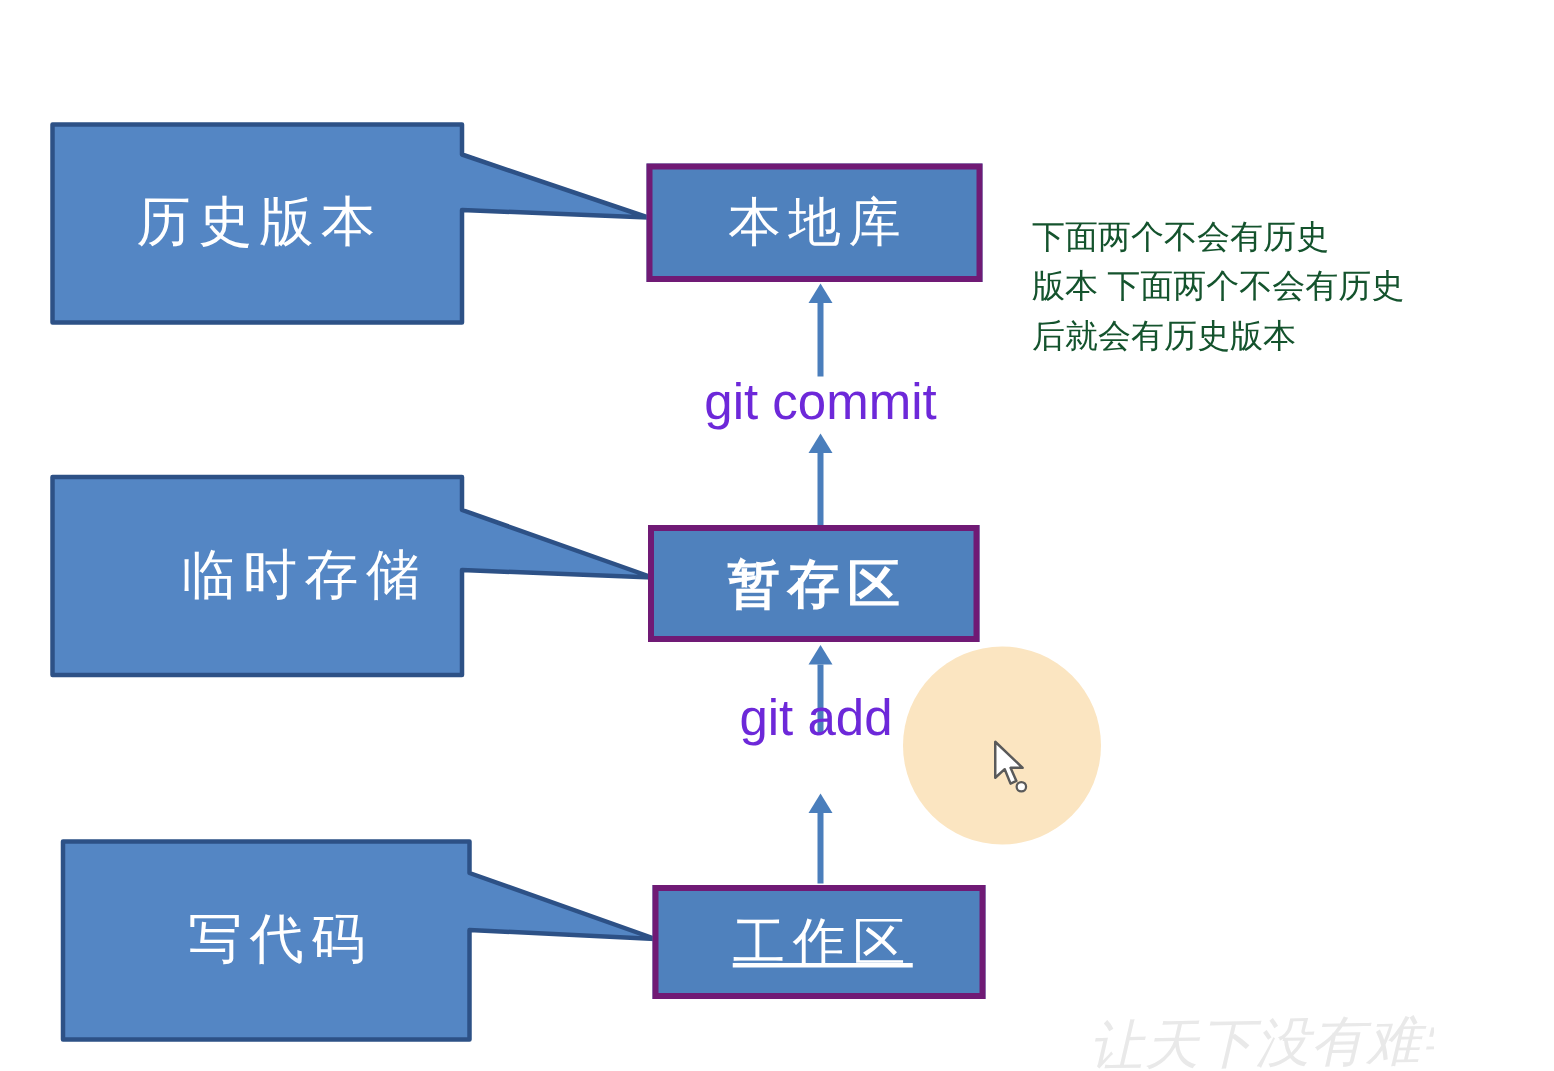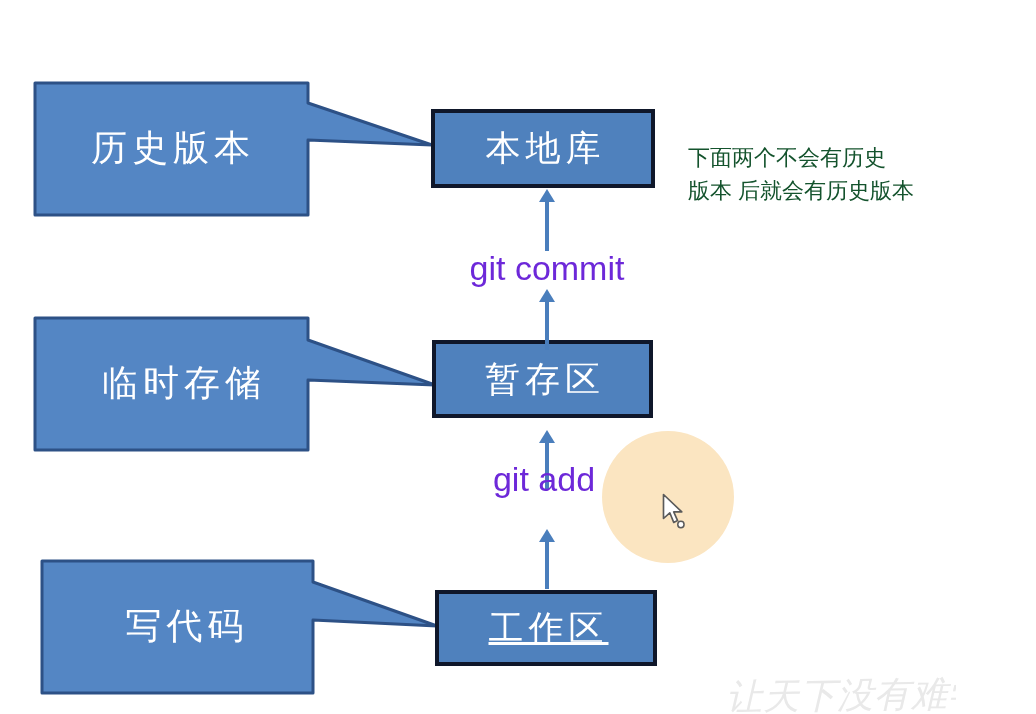--- a/index.html
+++ b/index.html
@@ -26,21 +26,21 @@
     font-size: 36px;
     letter-spacing: 5px;
     text-indent: 5px;
   }
 
   
   .node {
     position: absolute;
     box-sizing: border-box;
     background: #4f81bd;
-    border: 4px solid #0f172a;
+    border: 4px solid #701a75;
     display: flex;
     align-items: center;
     justify-content: center;
     color: #ffffff;
     font-family: "Liberation Serif", "DejaVu Serif", serif;
     font-size: 35px;
     letter-spacing: 5px;
     text-indent: 5px;
   }
 
@@ -109,30 +109,30 @@
 <div class="stage">
 
   <svg class="callout-svg" style="left:33px; top:53px;" width="410" height="140" viewBox="0 0 410 140">
     <polygon points="2,2 275,2 275,22 399,64 275,59 275,134 2,134" fill="#5486c4" stroke="#2d5186" stroke-width="3" stroke-linejoin="round"></polygon>
   </svg>
   <div class="callout-label" style="left:33px; top:55px; width:275px; height:130px;">历史版本</div>
 
   <svg class="callout-svg" style="left:33px; top:288px;" width="410" height="140" viewBox="0 0 410 140">
     <polygon points="2,2 275,2 275,24 402,69 275,64 275,134 2,134" fill="#5486c4" stroke="#2d5186" stroke-width="3" stroke-linejoin="round"></polygon>
   </svg>
-  <div class="callout-label" style="left:22px; top:290px; width:275px; height:130px;padding-left:22px;">临时存储</div>
+  <div class="callout-label" style="left:41px; top:290px; width:275px; height:130px;padding-left:22px;">临时存储</div>
 
   <svg class="callout-svg" style="left:40px; top:531px;" width="410" height="140" viewBox="0 0 410 140">
     <polygon points="2,2 273,2 273,23 397,67 273,61 273,134 2,134" fill="#5486c4" stroke="#2d5186" stroke-width="3" stroke-linejoin="round"></polygon>
   </svg>
   <div class="callout-label" style="left:48px; top:533px; width:273px; height:130px;">写代码</div>
 
   <div class="node" style="left:431px; top:81px; width:224px; height:79px;">本地库</div>
 
-  <div class="node" style="left:432px; top:312px; width:221px; height:78px;">暂存区</div>
+  <div class="node" style="left:432px; top:322px; width:221px; height:78px;font-weight:bold;">暂存区</div>
 
   <div class="node" style="left:435px; top:562px; width:222px; height:76px;text-decoration:underline;">工作区</div>
 
   <div class="arrow" style="top:161px;">
     <div class="head"></div>
     <div class="shaft" style="height:49px;"></div>
   </div>
   <div class="arrow" style="top:261px;">
     <div class="head"></div>
     <div class="shaft" style="height:48px;"></div>
@@ -145,21 +145,22 @@
     <div class="head"></div>
     <div class="shaft" style="height:47px;"></div>
   </div>
 
   <div class="edge-label" style="left:437px; top:221px; width:220px;">git commit</div>
 
   <div class="edge-label" style="left:444px; top:432px; width:200px;">git add</div>
 
   <div class="annotation">
     <span>下面两个不会有历史</span>
-    <span>版本 后就会有历史版本</span>
+    <span>版本 下面两个不会有历史</span>
+    <span>后就会有历史版本</span>
   </div>
 
   <div class="highlight-circle"></div>
 
   <svg class="cursor" width="30" height="36" viewBox="0 0 20 24">
     <polygon points="3,1 3,17 7.2,13.2 9.8,19.6 12.4,18.4 9.8,12.6 15.2,12.6" fill="#ffffff" stroke="#5a5a5a" stroke-width="1.1" stroke-linejoin="round"></polygon>
     <circle cx="14.6" cy="21" r="2.1" fill="#ffffff" stroke="#5a5a5a" stroke-width="1"></circle>
   </svg>
 
   <div class="watermark">让天下没有难学的</div>

